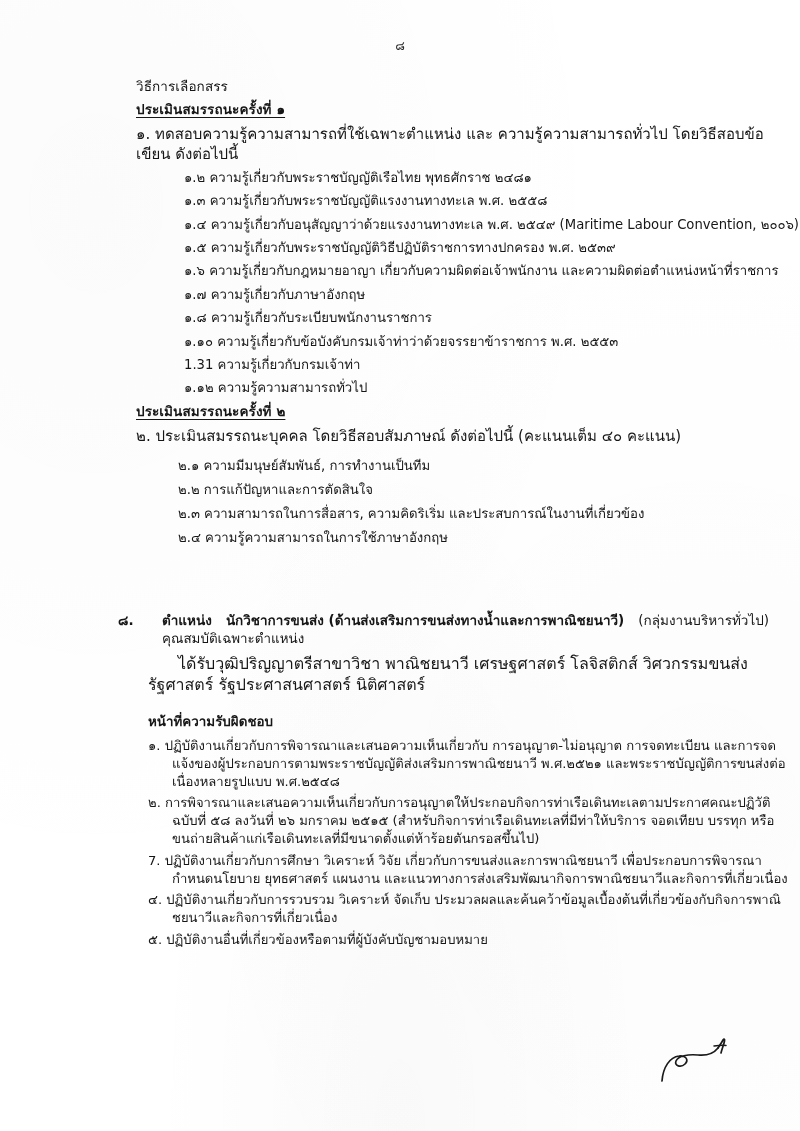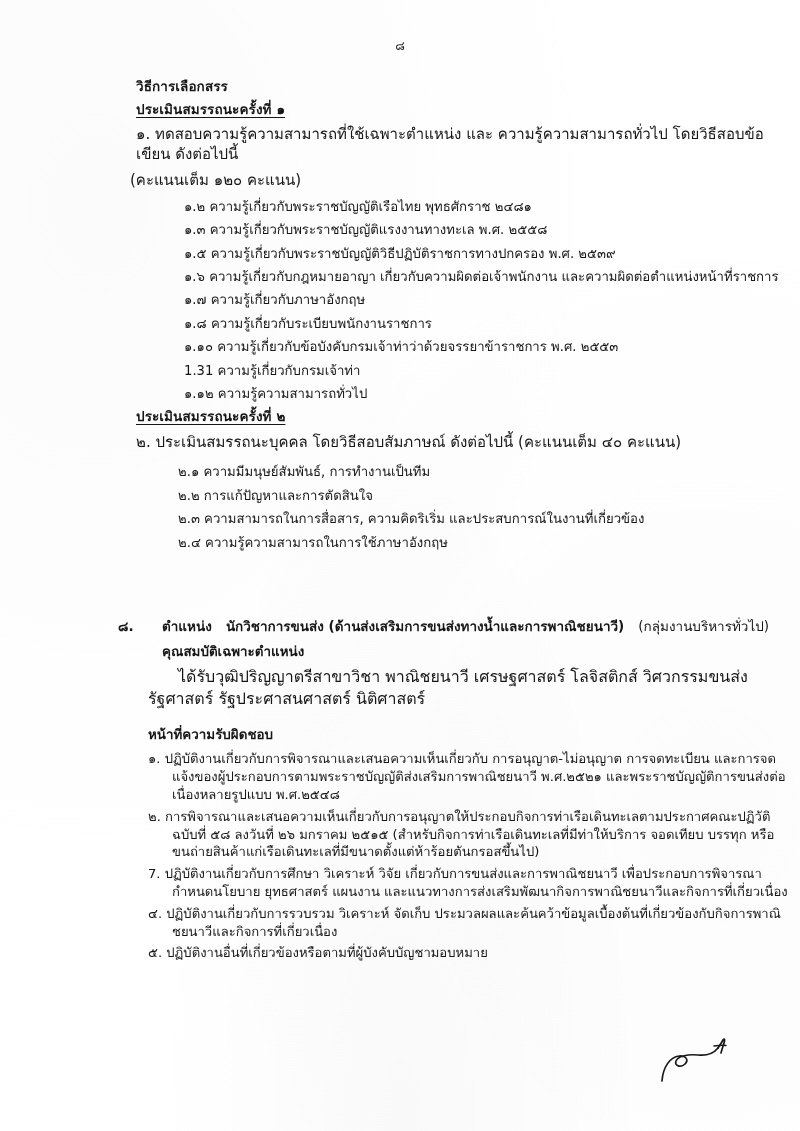--- a/index.html
+++ b/index.html
@@ -40,21 +40,21 @@
   
   .content {
     position: absolute;
     top: 80px;
     left: 118px;
     width: 672px;
   }
 
   .h-plain {
     font-size: 13.5px;
-    font-weight: bold;
+    font-weight: normal;
     line-height: 1.0;
     margin: 0 0 9px 18px;
     letter-spacing: .1px;
   }
   .h-underline {
     font-size: 13.5px;
     font-weight: bold;
     line-height: 1.0;
     margin: 0 0 9px 18px;
     text-decoration: underline;
@@ -107,23 +107,23 @@
     font-weight: bold;
     line-height: 1.2;
     flex: 1 1 auto;
   }
   .major-title .suffix {
     font-weight: normal;
   }
 
   .sub-head {
     font-size: 13.4px;
-    font-weight: bold;
-    line-height: 1.2;
-    margin: 10px 0 6px 44px;
+    font-weight: normal;
+    line-height: 1.2;
+    margin: 2px 0 6px 44px;
   }
 
   .qual-body {
     font-size: 16px;
     line-height: 1.35;
     margin: 0 0 4px 30px;
     text-indent: 30px;
   }
 
   .resp-head {
@@ -164,24 +164,24 @@
   <div class="page-number">๘</div>
 
   <div class="content">
 
     <div class="h-plain">วิธีการเลือกสรร</div>
 
     <div class="h-underline">ประเมินสมรรถนะครั้งที่ ๑</div>
 
     <div class="para">๑. ทดสอบความรู้ความสามารถที่ใช้เฉพาะตำแหน่ง และ ความรู้ความสามารถทั่วไป โดยวิธีสอบข้อเขียน ดังต่อไปนี้</div>
 
-    <div class="para score-line">(คะแนนเต็ม ๑๒๐ คะแนน)</div>
 
     <div class="sub-item">๑.๒ ความรู้เกี่ยวกับพระราชบัญญัติเรือไทย พุทธศักราช ๒๔๘๑</div>
     <div class="sub-item">๑.๓ ความรู้เกี่ยวกับพระราชบัญญัติแรงงานทางทะเล พ.ศ. ๒๕๕๘</div>
+    <div class="sub-item">๑.๔ ความรู้เกี่ยวกับอนุสัญญาว่าด้วยแรงงานทางทะเล พ.ศ. ๒๕๔๙ (Maritime Labour Convention, ๒๐๐๖)</div>
     <div class="sub-item">๑.๕ ความรู้เกี่ยวกับพระราชบัญญัติวิธีปฏิบัติราชการทางปกครอง พ.ศ. ๒๕๓๙</div>
     <div class="sub-item">๑.๖ ความรู้เกี่ยวกับกฎหมายอาญา เกี่ยวกับความผิดต่อเจ้าพนักงาน และความผิดต่อตำแหน่งหน้าที่ราชการ</div>
     <div class="sub-item">๑.๗ ความรู้เกี่ยวกับภาษาอังกฤษ</div>
     <div class="sub-item">๑.๘ ความรู้เกี่ยวกับระเบียบพนักงานราชการ</div>
     <div class="sub-item">๑.๑๐ ความรู้เกี่ยวกับข้อบังคับกรมเจ้าท่าว่าด้วยจรรยาข้าราชการ พ.ศ. ๒๕๕๓</div>
     <div class="sub-item">1.31 ความรู้เกี่ยวกับกรมเจ้าท่า</div>
     <div class="sub-item">๑.๑๒ ความรู้ความสามารถทั่วไป</div>
 
     <div class="h-underline">ประเมินสมรรถนะครั้งที่ ๒</div>
 

